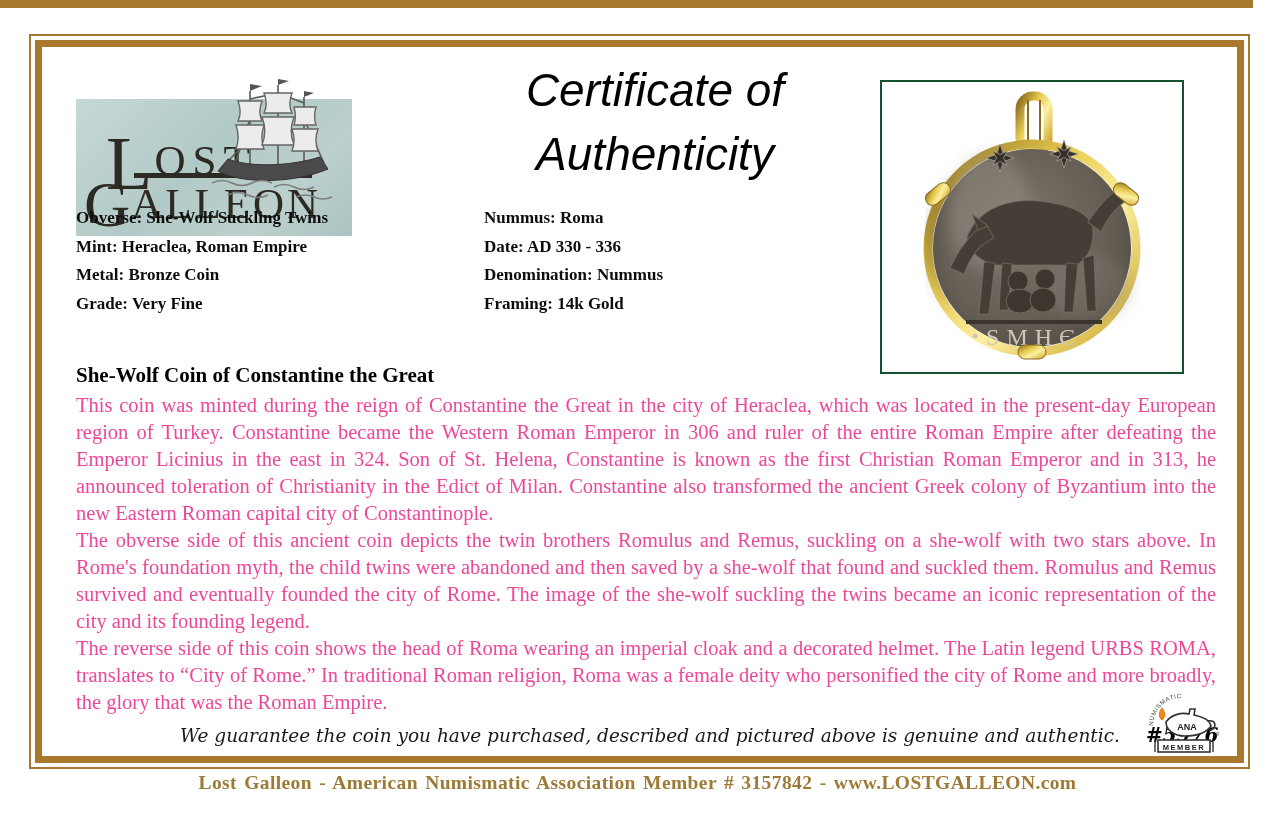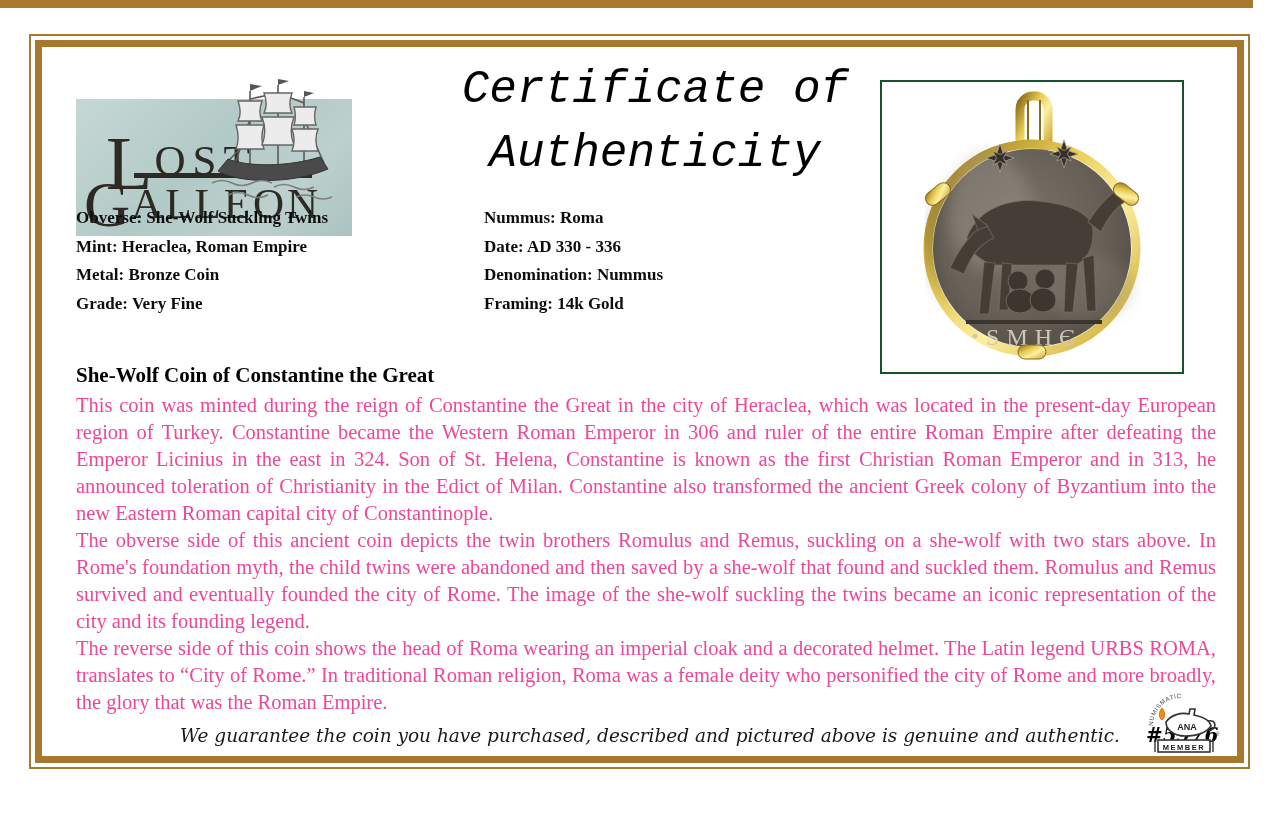--- a/index.html
+++ b/index.html
@@ -19,21 +19,21 @@
   .logo-text{position:absolute;left:0;top:0;width:100%;height:100%;color:#2d2a24;}
   .logo-line1{position:absolute;left:30px;top:26px;font-size:43px;letter-spacing:7px;line-height:1;}
   .logo-line1 .big{font-size:76px;vertical-align:-14px;letter-spacing:2px;}
   .logo-rule{position:absolute;left:58px;top:74px;width:178px;height:5px;background:#2d2a24;}
   .logo-line2{position:absolute;left:8px;top:74px;font-size:43px;letter-spacing:3px;line-height:1;}
   .logo-line2 .big{font-size:64px;vertical-align:-8px;letter-spacing:1px;}
   .ship{position:absolute;left:128px;top:-20px;width:148px;height:138px;}
 
   
   .title-block{position:absolute;left:420px;top:58px;width:470px;text-align:center;
-               font-family:Liberation Mono, monospace;font-style:italic;color:#000;}
+               font-family:Liberation Sans, sans-serif;font-style:italic;color:#000;}
   .title-line{font-size:46px;line-height:64px;white-space:nowrap;}
 
   
   .coin-box{position:absolute;left:880px;top:80px;width:304px;height:294px;background:#fff;
             border:2px solid #14532d;box-sizing:border-box;}
   .coin-box svg{display:block;}
 
   
   .details-col{position:absolute;top:204px;font-size:17px;font-weight:bold;color:#0d0d0d;
                line-height:28.5px;white-space:nowrap;}
@@ -225,14 +225,15 @@
       <text x="70" y="46" font-size="4.5" fill="#444" font-family="Liberation Sans, sans-serif">®</text>
     </g>
     <g>
       <rect x="12" y="50" width="52" height="12" fill="#fff" stroke="#333" stroke-width="1.6"></rect>
       <line x1="9" y1="50" x2="9" y2="62" stroke="#333" stroke-width="1.4"></line>
       <line x1="67" y1="50" x2="67" y2="62" stroke="#333" stroke-width="1.4"></line>
       <text x="38" y="59.5" text-anchor="middle" font-size="7.5" font-weight="bold" letter-spacing="1.5" fill="#222" font-family="Liberation Sans, sans-serif">MEMBER</text>
     </g>
   </svg>
 
+  <div class="footer-line">Lost Galleon - American Numismatic Association Member # 3157842 - www.LOSTGALLEON.com</div>
 
 </div>
 
 </body></html>

